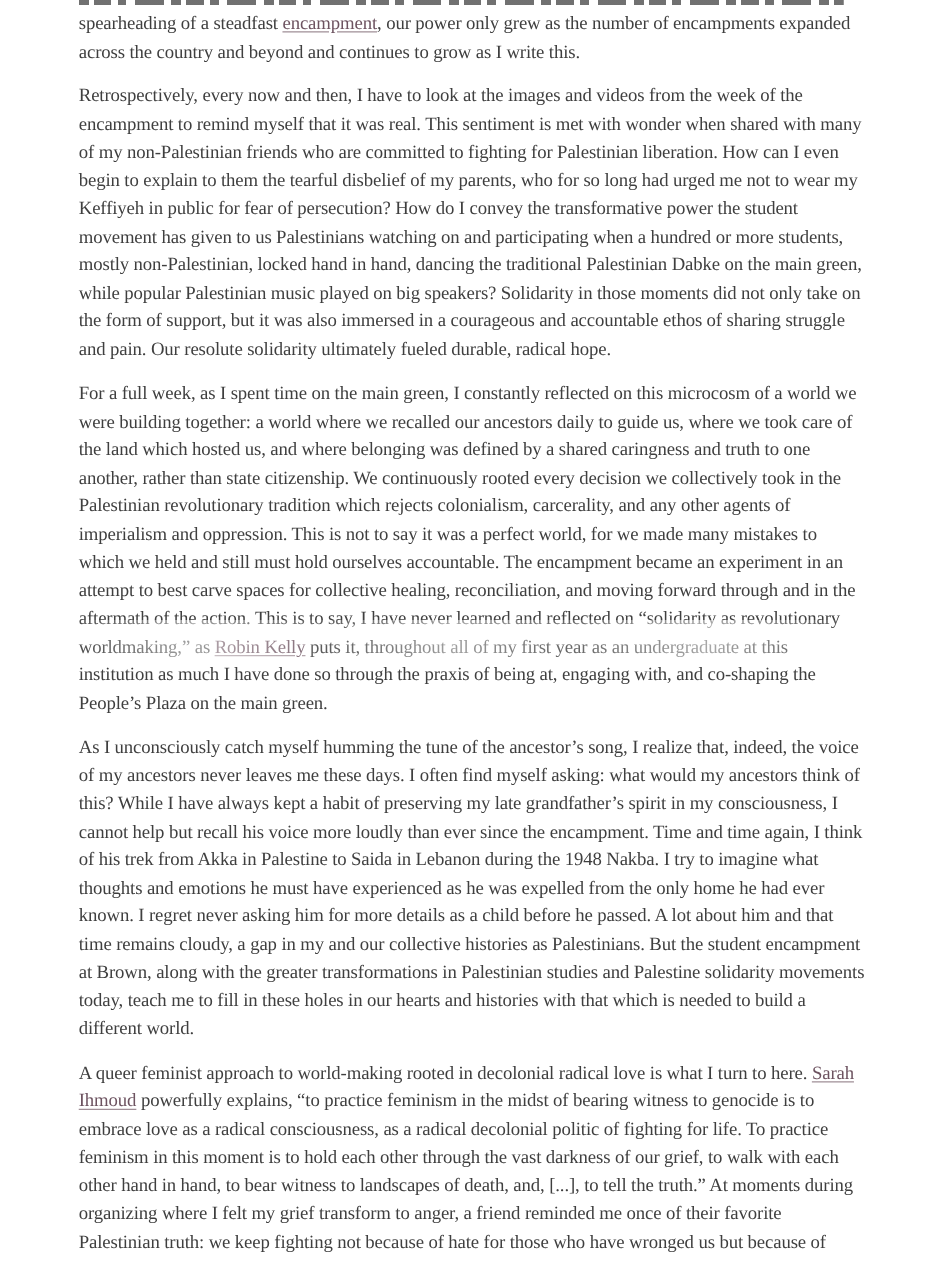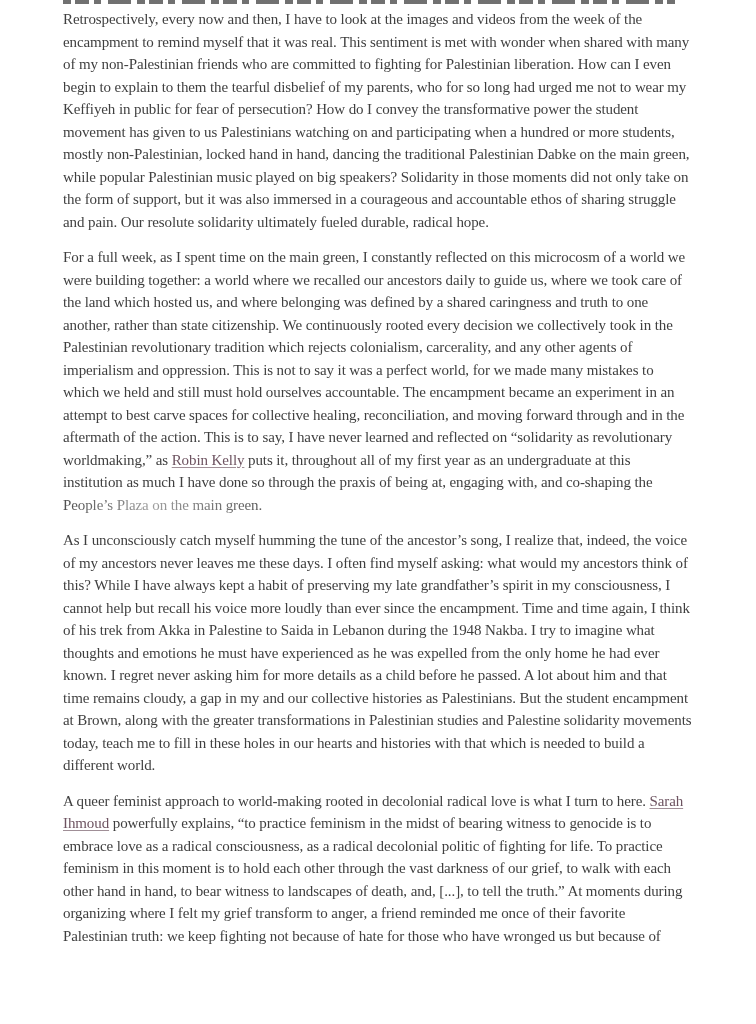--- a/index.html
+++ b/index.html
@@ -69,19 +69,20 @@
       rgba(255,255,255,0.55) 75%,
       rgba(255,255,255,0)    92%);
   }
 </style>
 </head>
 <body>
 
 <div class="page">
   <div class="clipped-line"></div>
   <div class="article" id="article">
+      <p><span>spearheading of a steadfast </span><a href="#">encampment</a><span>, our power only grew as the number of encampments expanded across the country and beyond and continues to grow as I write this.</span></p>
       <p><span>Retrospectively, every now and then, I have to look at the images and videos from the week of the encampment to remind myself that it was real. This sentiment is met with wonder when shared with many of my non-Palestinian friends who are committed to fighting for Palestinian liberation. How can I even begin to explain to them the tearful disbelief of my parents, who for so long had urged me not to wear my Keffiyeh in public for fear of persecution? How do I convey the transformative power the student movement has given to us Palestinians watching on and participating when a hundred or more students, mostly non-Palestinian, locked hand in hand, dancing the traditional Palestinian Dabke on the main green, while popular Palestinian music played on big speakers? Solidarity in those moments did not only take on the form of support, but it was also immersed in a courageous and accountable ethos of sharing struggle and pain. Our resolute solidarity ultimately fueled durable, radical hope.</span></p>
       <p><span>For a full week, as I spent time on the main green, I constantly reflected on this microcosm of a world we were building together: a world where we recalled our ancestors daily to guide us, where we took care of the land which hosted us, and where belonging was defined by a shared caringness and truth to one another, rather than state citizenship. We continuously rooted every decision we collectively took in the Palestinian revolutionary tradition which rejects colonialism, carcerality, and any other agents of imperialism and oppression. This is not to say it was a perfect world, for we made many mistakes to which we held and still must hold ourselves accountable. The encampment became an experiment in an attempt to best carve spaces for collective healing, reconciliation, and moving forward through and in the aftermath of the action. This is to say, I have never learned and reflected on “solidarity as revolutionary worldmaking,” as </span><a href="#">Robin Kelly</a><span> puts it, throughout all of my first year as an undergraduate at this institution as much I have done so through the praxis of being at, engaging with, and co-shaping the People’s Plaza on the main green.</span></p>
       <p><span>As I unconsciously catch myself humming the tune of the ancestor’s song, I realize that, indeed, the voice of my ancestors never leaves me these days. I often find myself asking: what would my ancestors think of this? While I have always kept a habit of preserving my late grandfather’s spirit in my consciousness, I cannot help but recall his voice more loudly than ever since the encampment. Time and time again, I think of his trek from Akka in Palestine to Saida in Lebanon during the 1948 Nakba. I try to imagine what thoughts and emotions he must have experienced as he was expelled from the only home he had ever known. I regret never asking him for more details as a child before he passed. A lot about him and that time remains cloudy, a gap in my and our collective histories as Palestinians. But the student encampment at Brown, along with the greater transformations in Palestinian studies and Palestine solidarity movements today, teach me to fill in these holes in our hearts and histories with that which is needed to build a different world.</span></p>
       <p><span>A queer feminist approach to world-making rooted in decolonial radical love is what I turn to here. </span><a href="#">Sarah Ihmoud</a><span> powerfully explains, “to practice feminism in the midst of bearing witness to genocide is to embrace love as a radical consciousness, as a radical decolonial politic of fighting for life. To practice feminism in this moment is to hold each other through the vast darkness of our grief, to walk with each other hand in hand, to bear witness to landscapes of death, and, [...], to tell the truth.” At moments during organizing where I felt my grief transform to anger, a friend reminded me once of their favorite Palestinian truth: we keep fighting not because of hate for those who have wronged us but because of</span></p>
     </div>
   <div class="watermark"></div>
 </div>
 
 </body></html>

